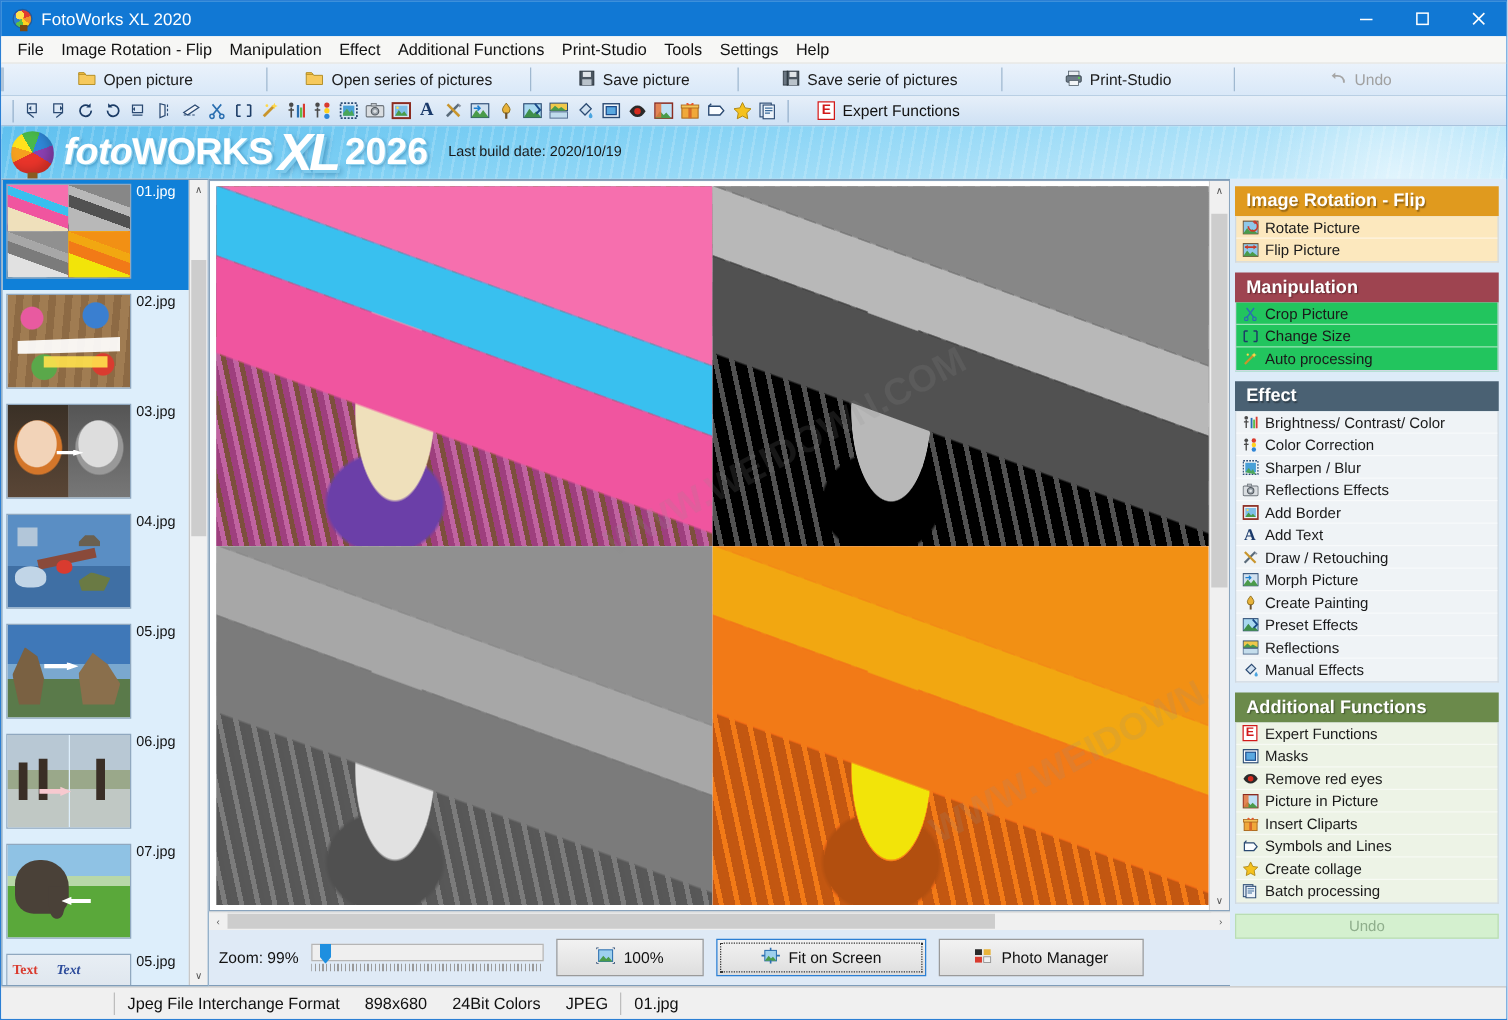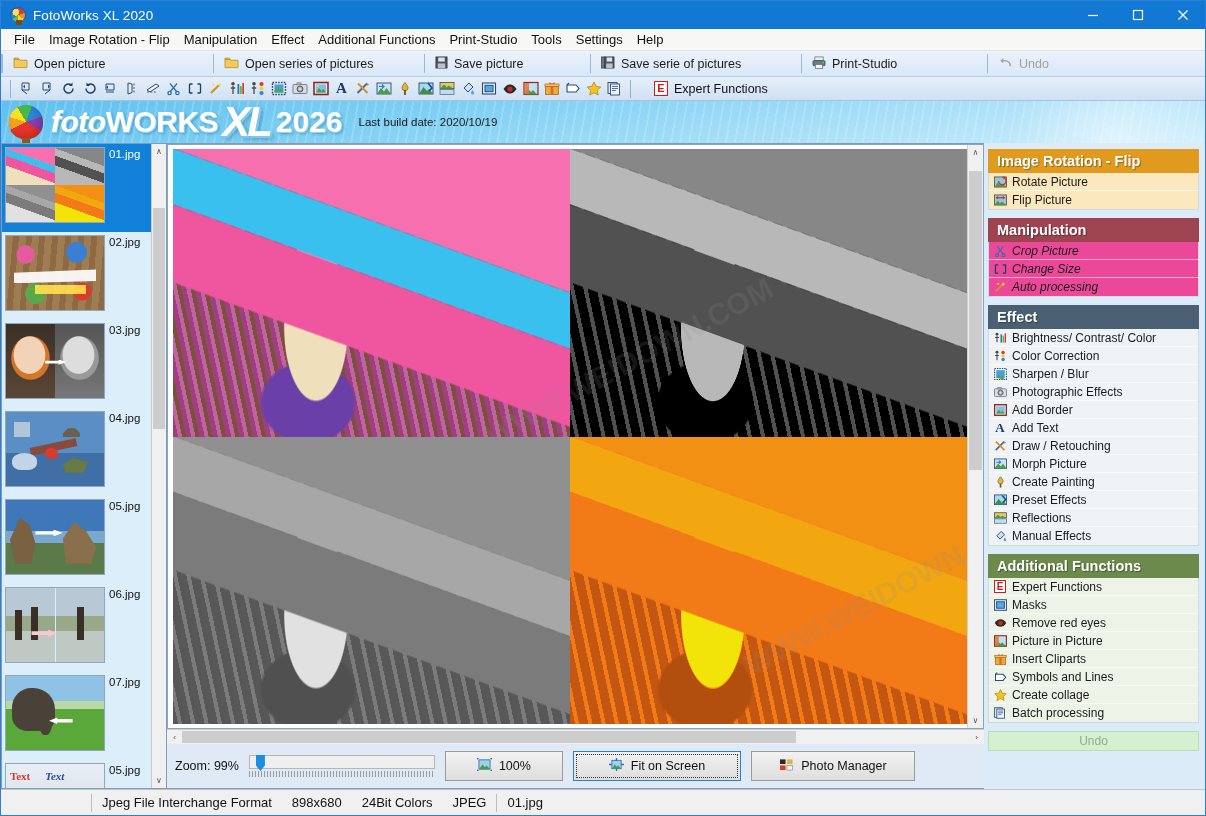--- a/index.html
+++ b/index.html
@@ -65,21 +65,21 @@
   .bigbar {
     height: 26px; flex: 0 0 26px;
     background: linear-gradient(#eaf2fb, #d9e8f8);
     display: flex; align-items: stretch;
     border-bottom: 1px solid #b9cfe4;
   }
   .bb-sep {
     width: 1px; background: #9fb8d0; margin: 3px 0;
   }
   .bb-btn {
-    display: flex; align-items: center; justify-content: flex-start;
+    display: flex; align-items: center; justify-content: center;
     gap: 6px; font-size: 12.5px; color: #1b1b1b;
     padding: 0 10px; white-space: nowrap;
   }
   .bb-btn.disabled { color: #a0a0a0; }
   .bb-w1 { width: 210px; }
   .bb-w2 { width: 210px; }
   .bb-w3 { width: 165px; }
   .bb-w4 { width: 210px; }
   .bb-w5 { width: 185px; }
   .bb-w6 { width: 200px; }
@@ -908,21 +908,21 @@
                   <path d="M4.5 2 2 4l2.5 2zM9.5 2 12 4l-2.5 2z" fill="#c93a2a"></path>
                 </svg>
               </span>
             <span>Flip Picture</span>
           </div>
         </div>
       </div>
 
       <div class="sec">
         <div class="sec-head" style="background:#9E4450;">Manipulation</div>
-        <div class="sec-body" style="background:#ec4899;font-style:italic;">
+        <div class="sec-body" style="background:#22c55e;">
           <div class="sec-row">
             <span class="gi">
                 <svg width="13" height="12" viewBox="0 0 14 13">
                   <path d="M3.5 1.5 10 10M10 1.5 3.5 10" stroke="#2b6fb0" stroke-width="1.2" fill="none"></path>
                   <circle cx="3.2" cy="11" r="1.5" fill="none" stroke="#2b6fb0" stroke-width="1.1"></circle>
                   <circle cx="10.3" cy="11" r="1.5" fill="none" stroke="#2b6fb0" stroke-width="1.1"></circle>
                 </svg>
               </span>
             <span>Crop Picture</span>
           </div>
@@ -986,21 +986,21 @@
           </div>
           <div class="sec-row">
             <span class="gi">
                 <svg width="13" height="12" viewBox="0 0 14 13">
                   <rect x="0.5" y="3" width="13" height="8.5" rx="1" fill="#d9dde1" stroke="#6e757c" stroke-width=".9"></rect>
                   <rect x="4.2" y="1.4" width="3.6" height="1.8" fill="#c3c8cd" stroke="#6e757c" stroke-width=".7"></rect>
                   <circle cx="7" cy="7.2" r="2.8" fill="#9aa2aa" stroke="#51585f" stroke-width=".9"></circle>
                   <circle cx="7" cy="7.2" r="1.2" fill="#e5e9ec"></circle>
                 </svg>
               </span>
-            <span>Photographic Effects</span>
+            <span>Reflections Effects</span>
           </div>
           <div class="sec-row">
             <span class="gi">
                 <svg width="13" height="12" viewBox="0 0 14 13">
                   <rect x="0.6" y="0.8" width="12.8" height="11.4" fill="none" stroke="#8b2b20" stroke-width="1.5"></rect>
                   <rect x="2.4" y="2.6" width="9.2" height="7.8" fill="#7fbfe8"></rect>
                   <path d="M2.4 10.4 5.2 6.5l2.2 2.7L9 7.6l2.6 2.8z" fill="#4a9b4a"></path>
                   <circle cx="4.4" cy="4.3" r=".9" fill="#ffe14d"></circle>
                 </svg>
               </span>

